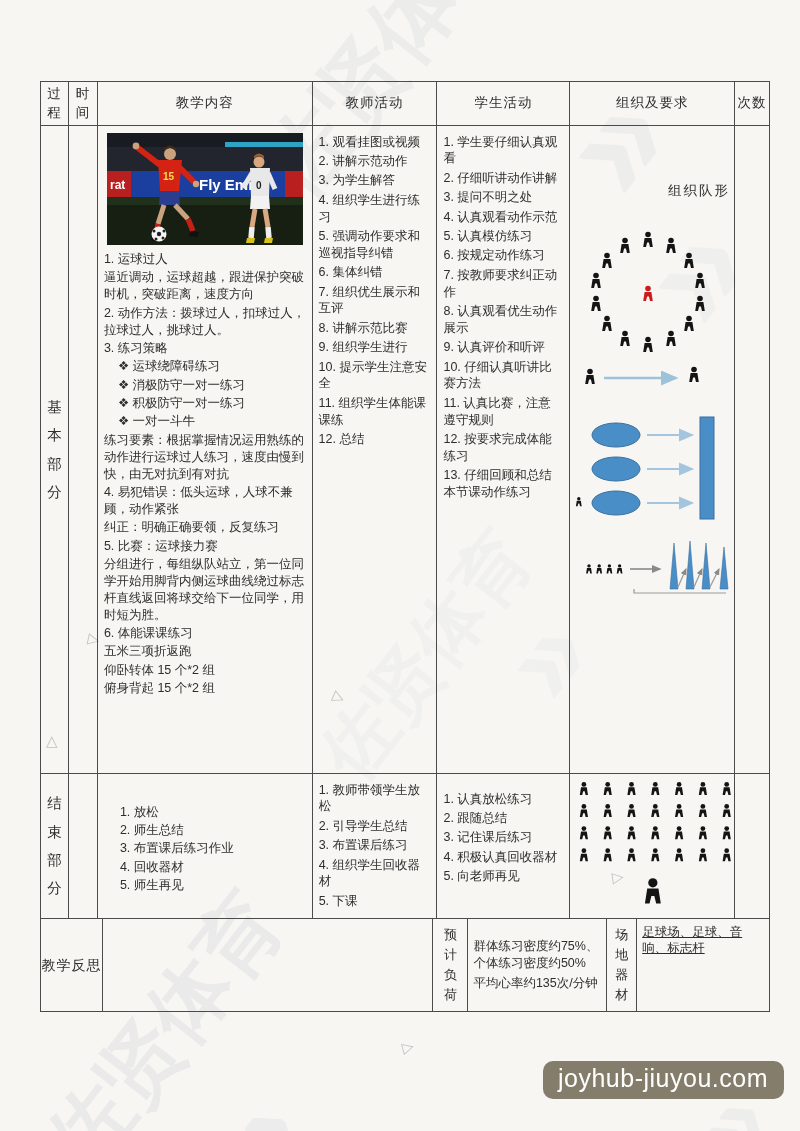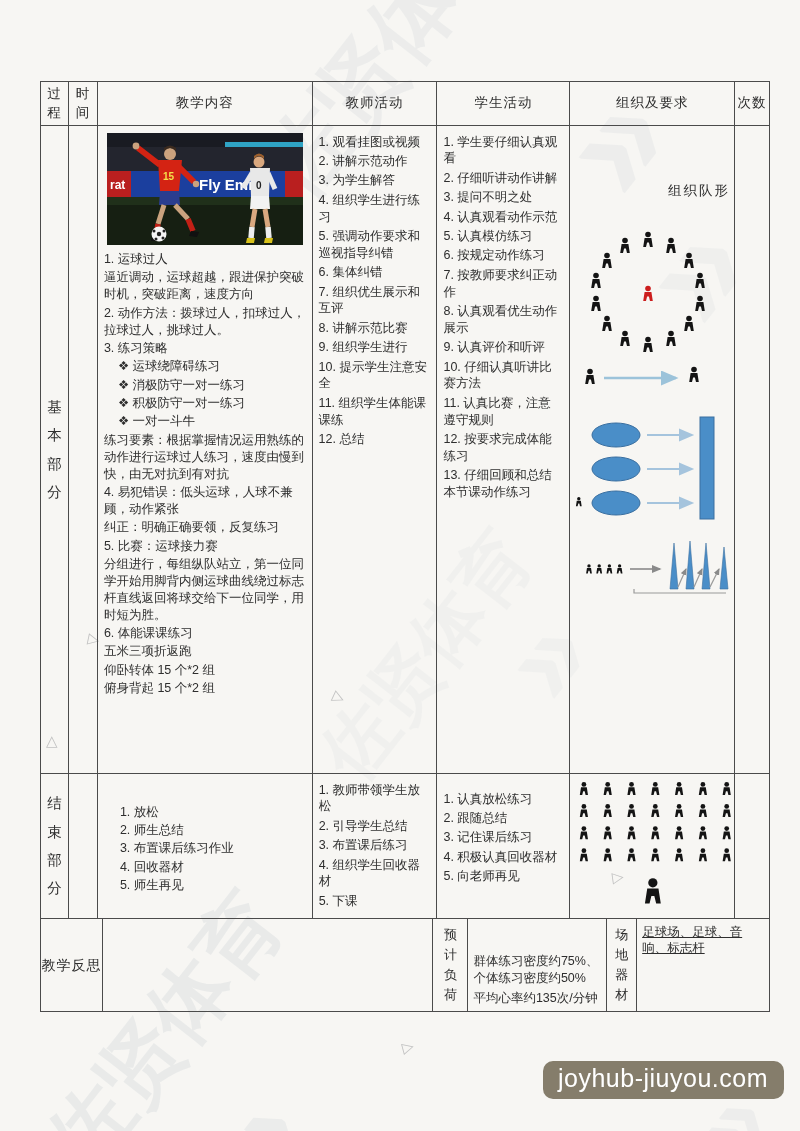--- a/index.html
+++ b/index.html
@@ -37,21 +37,21 @@
 
   
   .org-cell { padding:4px 4px; }
   .org-title { text-align:right; font-size:13.5px; letter-spacing:2px; margin-top:52px; }
   .req-block { padding:2px 4px; font-size:13px; }
   .req-title { margin:2px 0; }
 
   
   .f-lab{width:62px;} .f-blank{width:331px;} .f-loadlab{width:35px;}
   .f-load{width:139px;} .f-equiplab{width:30px;} .f-equip{width:133px;}
-  .f-load, .f-equip { display:flex; flex-direction:column; justify-content:flex-end; padding:3px 5px; font-size:12.5px; }
+  .f-load, .f-equip { display:flex; flex-direction:column; justify-content:center; padding:3px 5px; font-size:12.5px; }
   .f-equip { justify-content:flex-start;text-decoration:underline; }
 
   
   .site-badge { position:absolute; left:543px; top:1061px; z-index:2; background:#857d6b;
                 color:#ffffff; font-size:25px; padding:3px 16px 6px 15px; border-radius:10px;
                 letter-spacing:0.5px; }
 
   svg text { font-family:"Liberation Sans","DejaVu Sans",sans-serif; }
 </style>
 </head>

